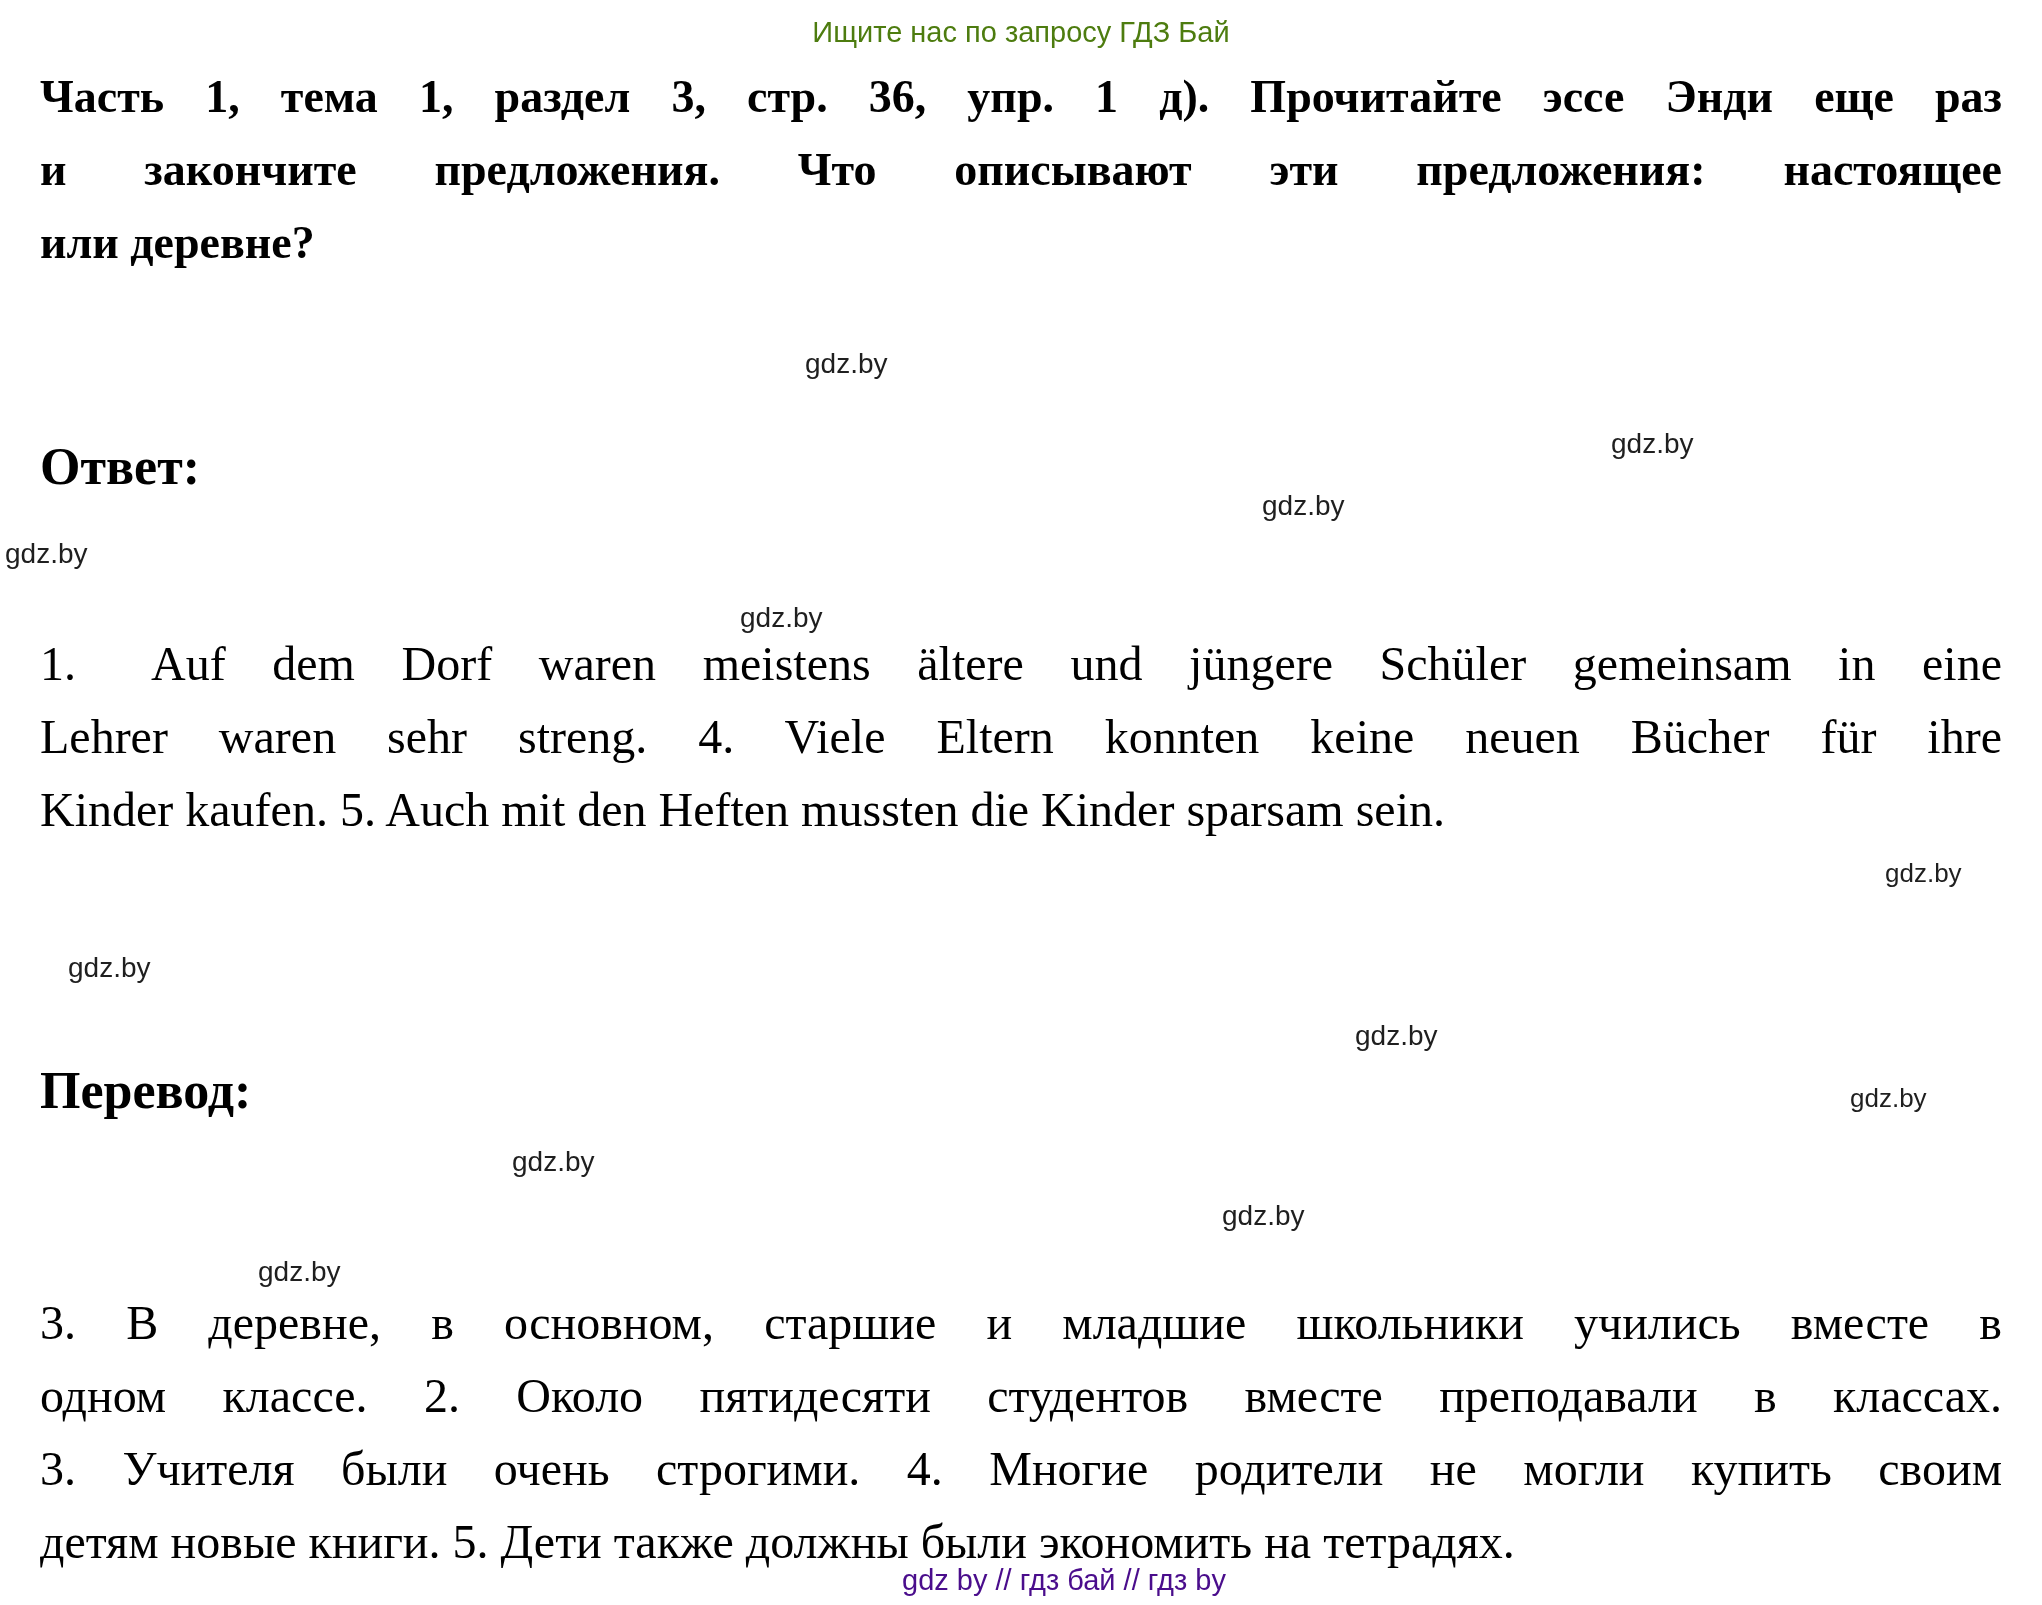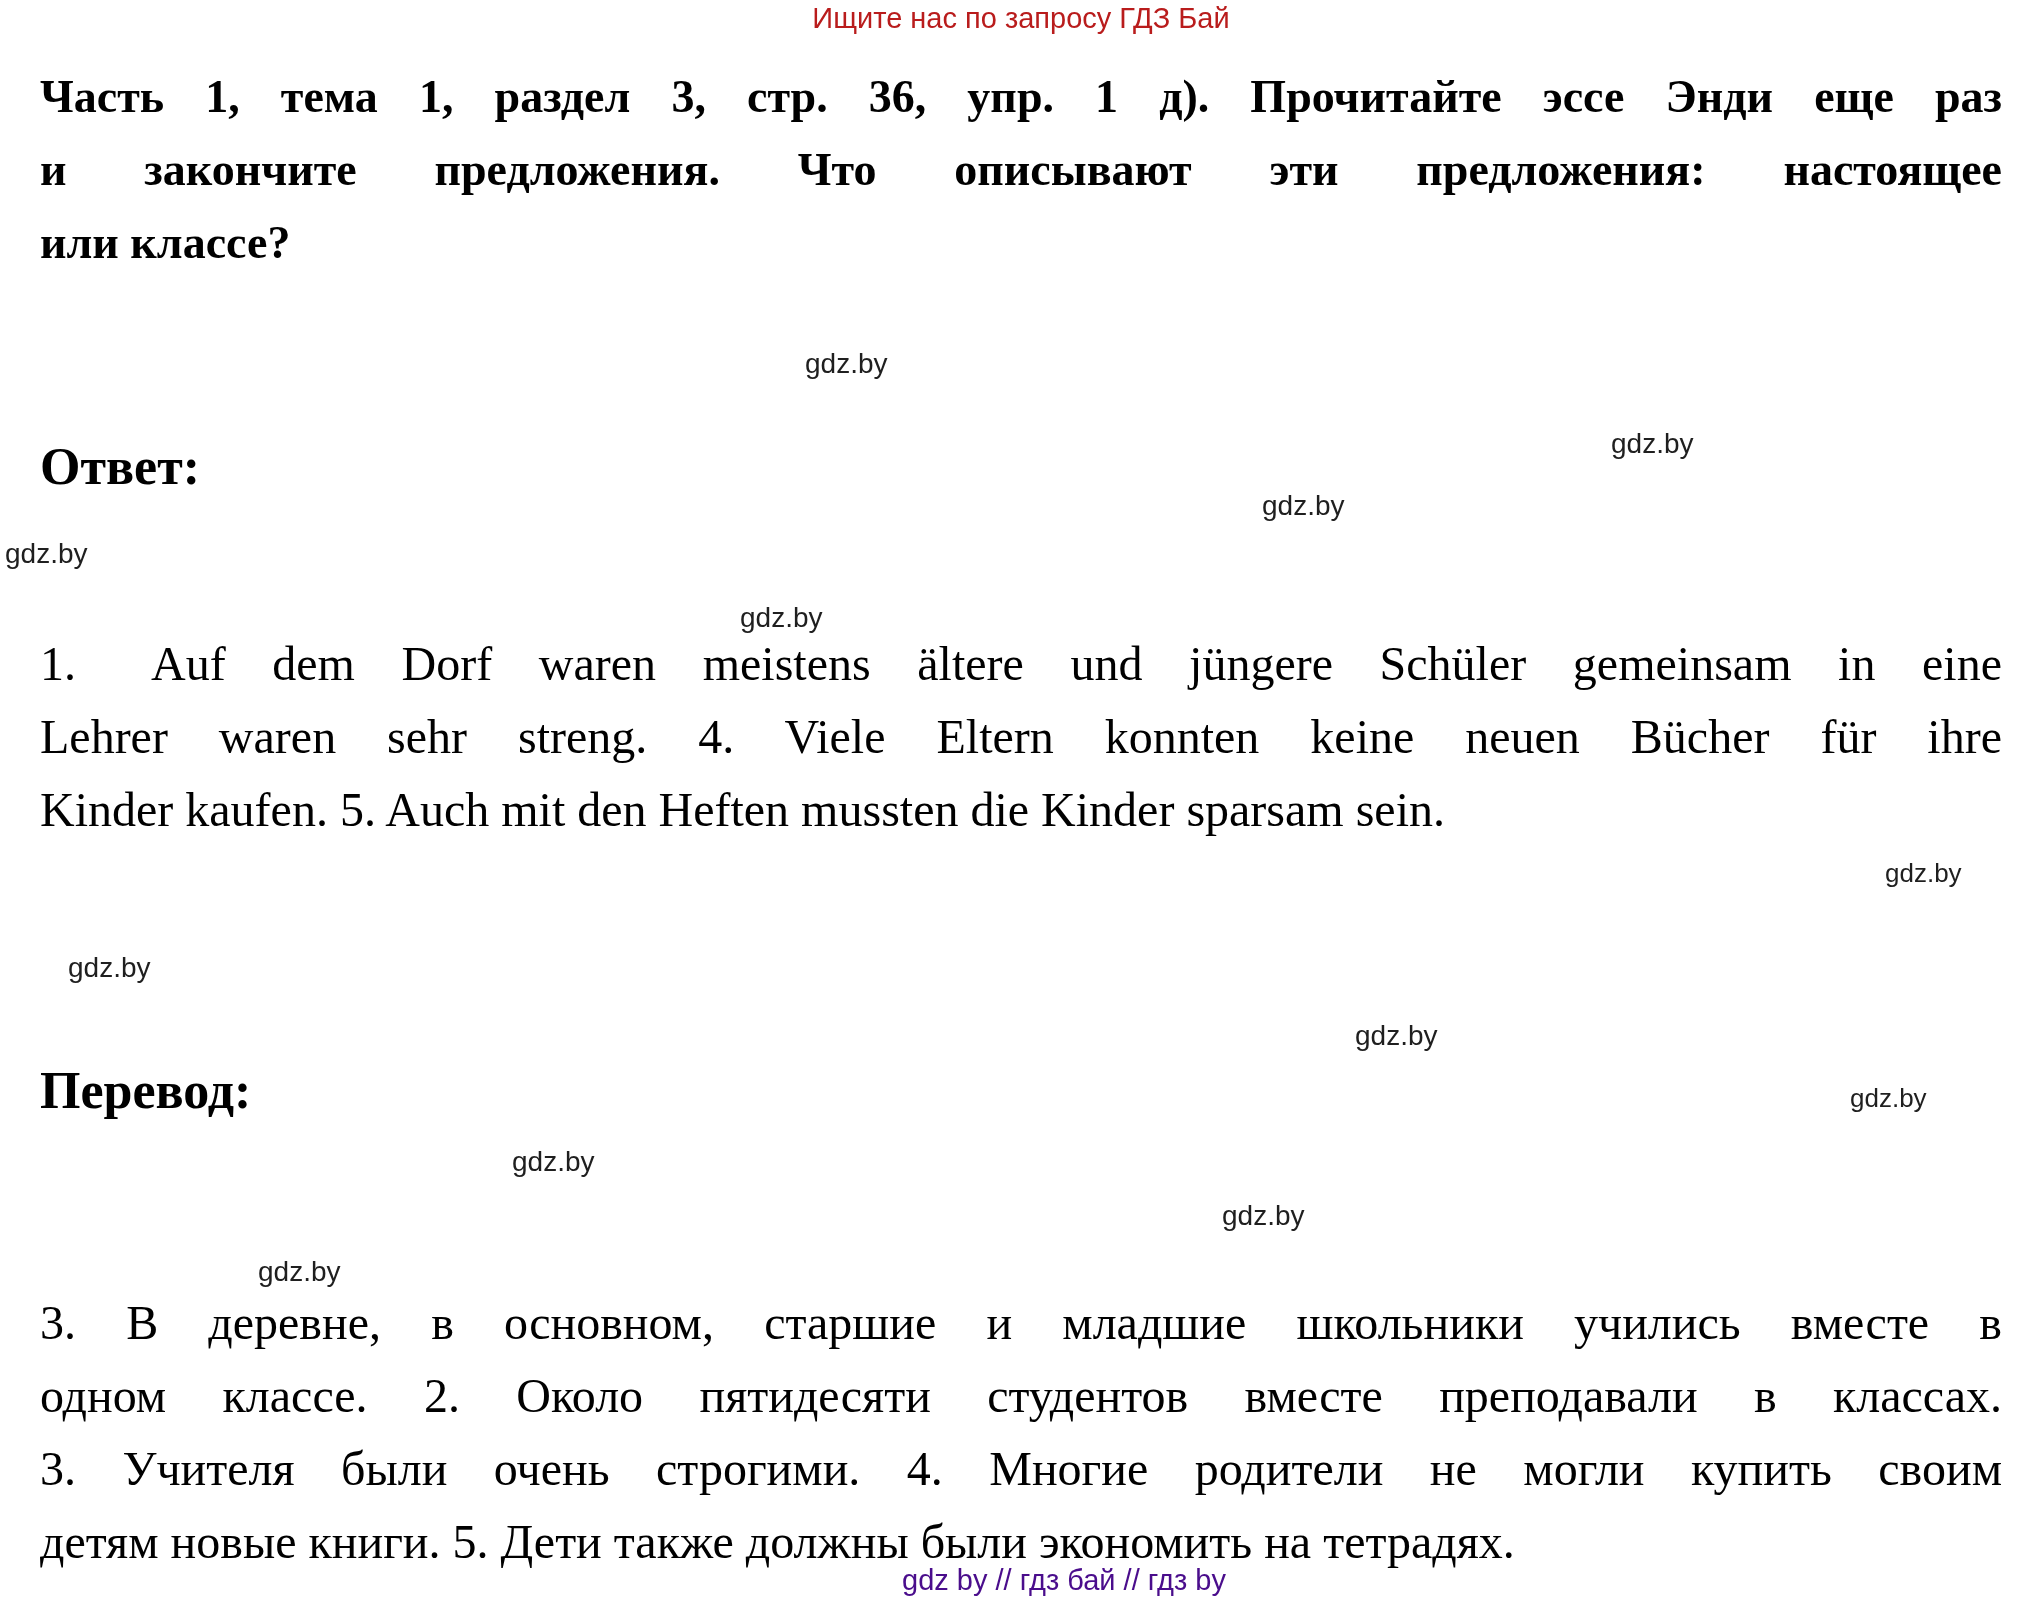--- a/index.html
+++ b/index.html
@@ -6,24 +6,24 @@
   .page {
     position:relative;
     width:2042px;
     height:1605px;
     background:#ffffff;
     overflow:hidden;
     font-family:"Liberation Serif","DejaVu Serif",serif;
     color:#000000;
   }
   .banner {
-    position:absolute; top:2px; left:0; width:100%;
+    position:absolute; top:16px; left:0; width:100%;
     text-align:center;
     font-family:"Liberation Sans","DejaVu Sans",sans-serif;
-    font-size:29px; color:#b91c1c;
+    font-size:29px; color:#4d7c0f;
   }
   .task {
     position:absolute; top:60px; left:40px; width:1962px;
     font-weight:bold; font-size:46px;
   }
   .line {
     height:73px; line-height:73px; overflow:hidden;
   }
   .just { text-align:justify; }
   .just::after {
@@ -58,21 +58,21 @@
 </head>
 <body>
 
 <div class="page">
 
   <div class="banner">Ищите нас по запросу ГДЗ Бай</div>
 
   <div class="task">
     <div class="line just">Часть 1, тема 1, раздел 3, стр. 36, упр. 1 д). Прочитайте эссе Энди еще раз</div>
     <div class="line just">и закончите предложения. Что описывают эти предложения: настоящее</div>
-    <div class="line">или классе?</div>
+    <div class="line">или деревне?</div>
   </div>
 
   <span class="wm" style="left:805px; top:348px;">gdz.by</span>
   <span class="wm" style="left:1611px; top:428px;">gdz.by</span>
   <span class="wm" style="left:1262px; top:490px;">gdz.by</span>
   <span class="wm" style="left:5px; top:538px;">gdz.by</span>
   <span class="wm" style="left:740px; top:602px;">gdz.by</span>
 
   <div class="sec-label answer-label">Ответ:</div>
 

